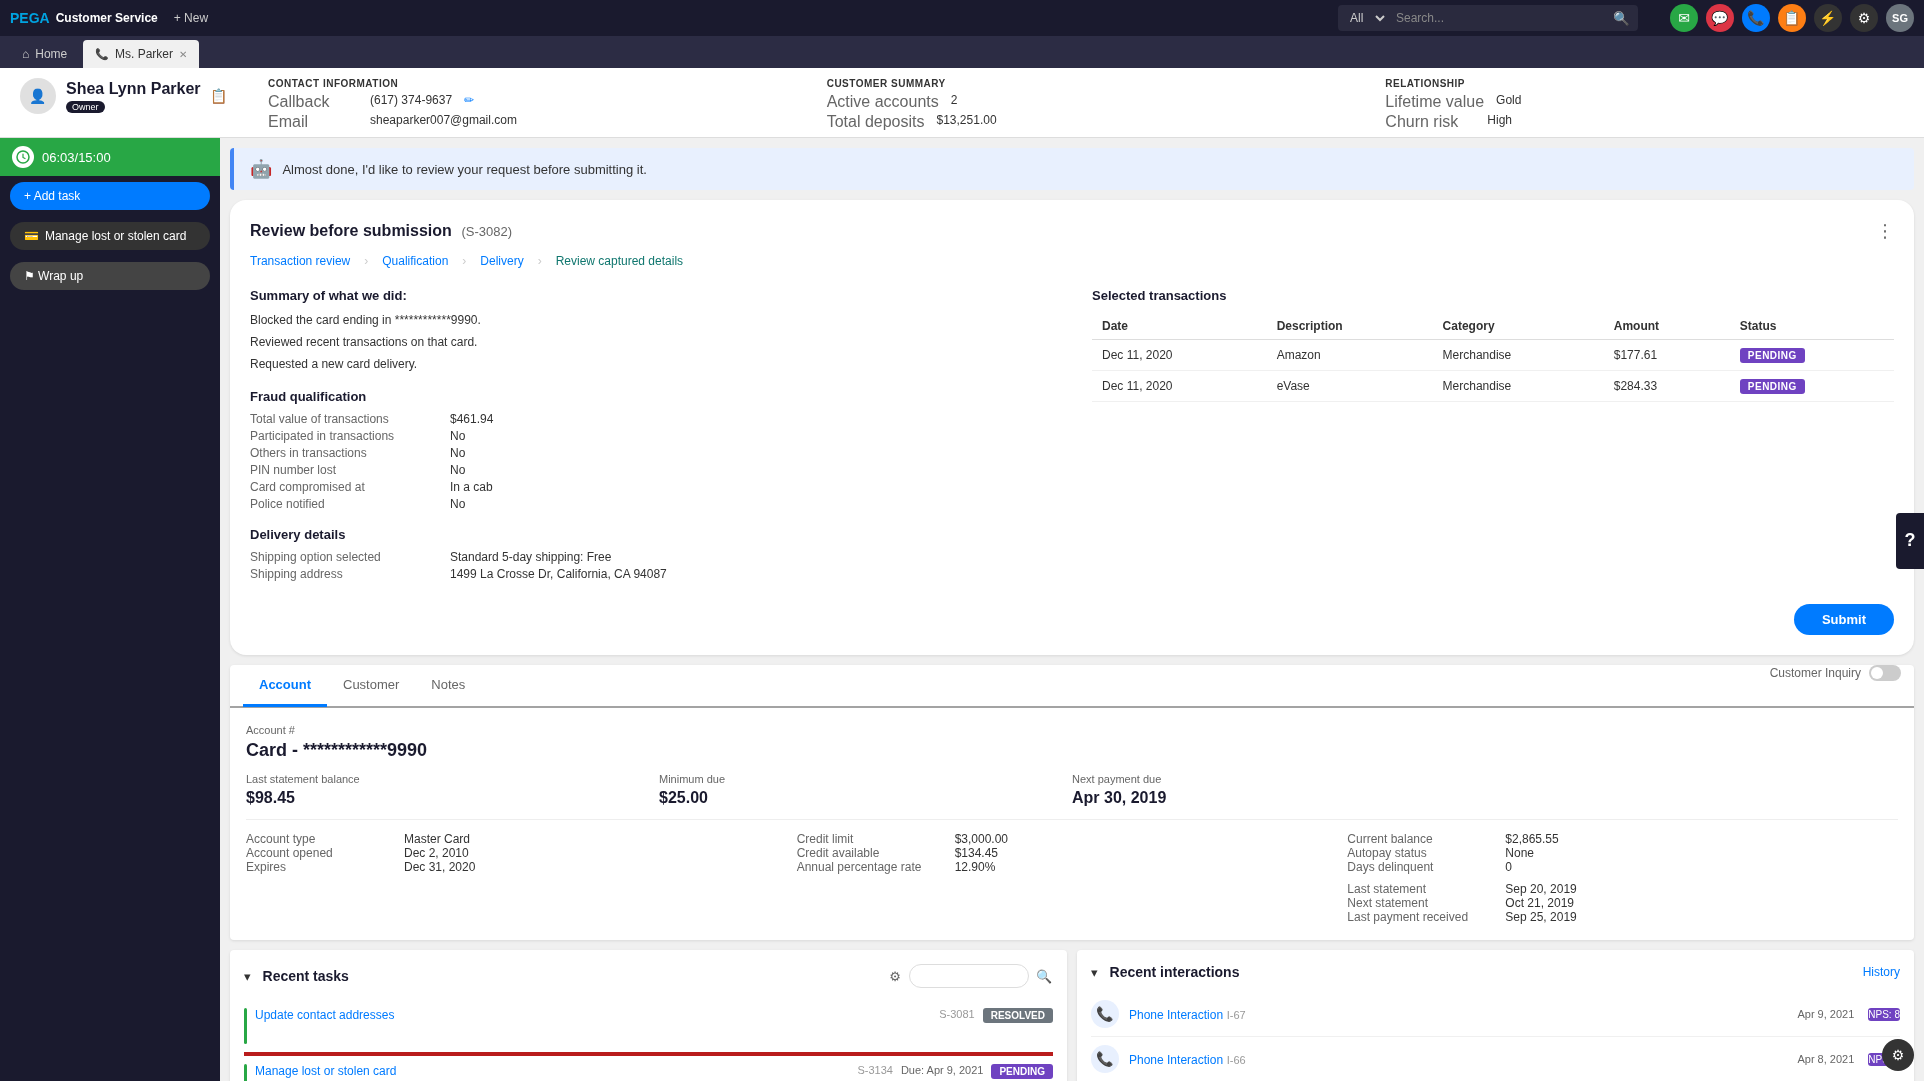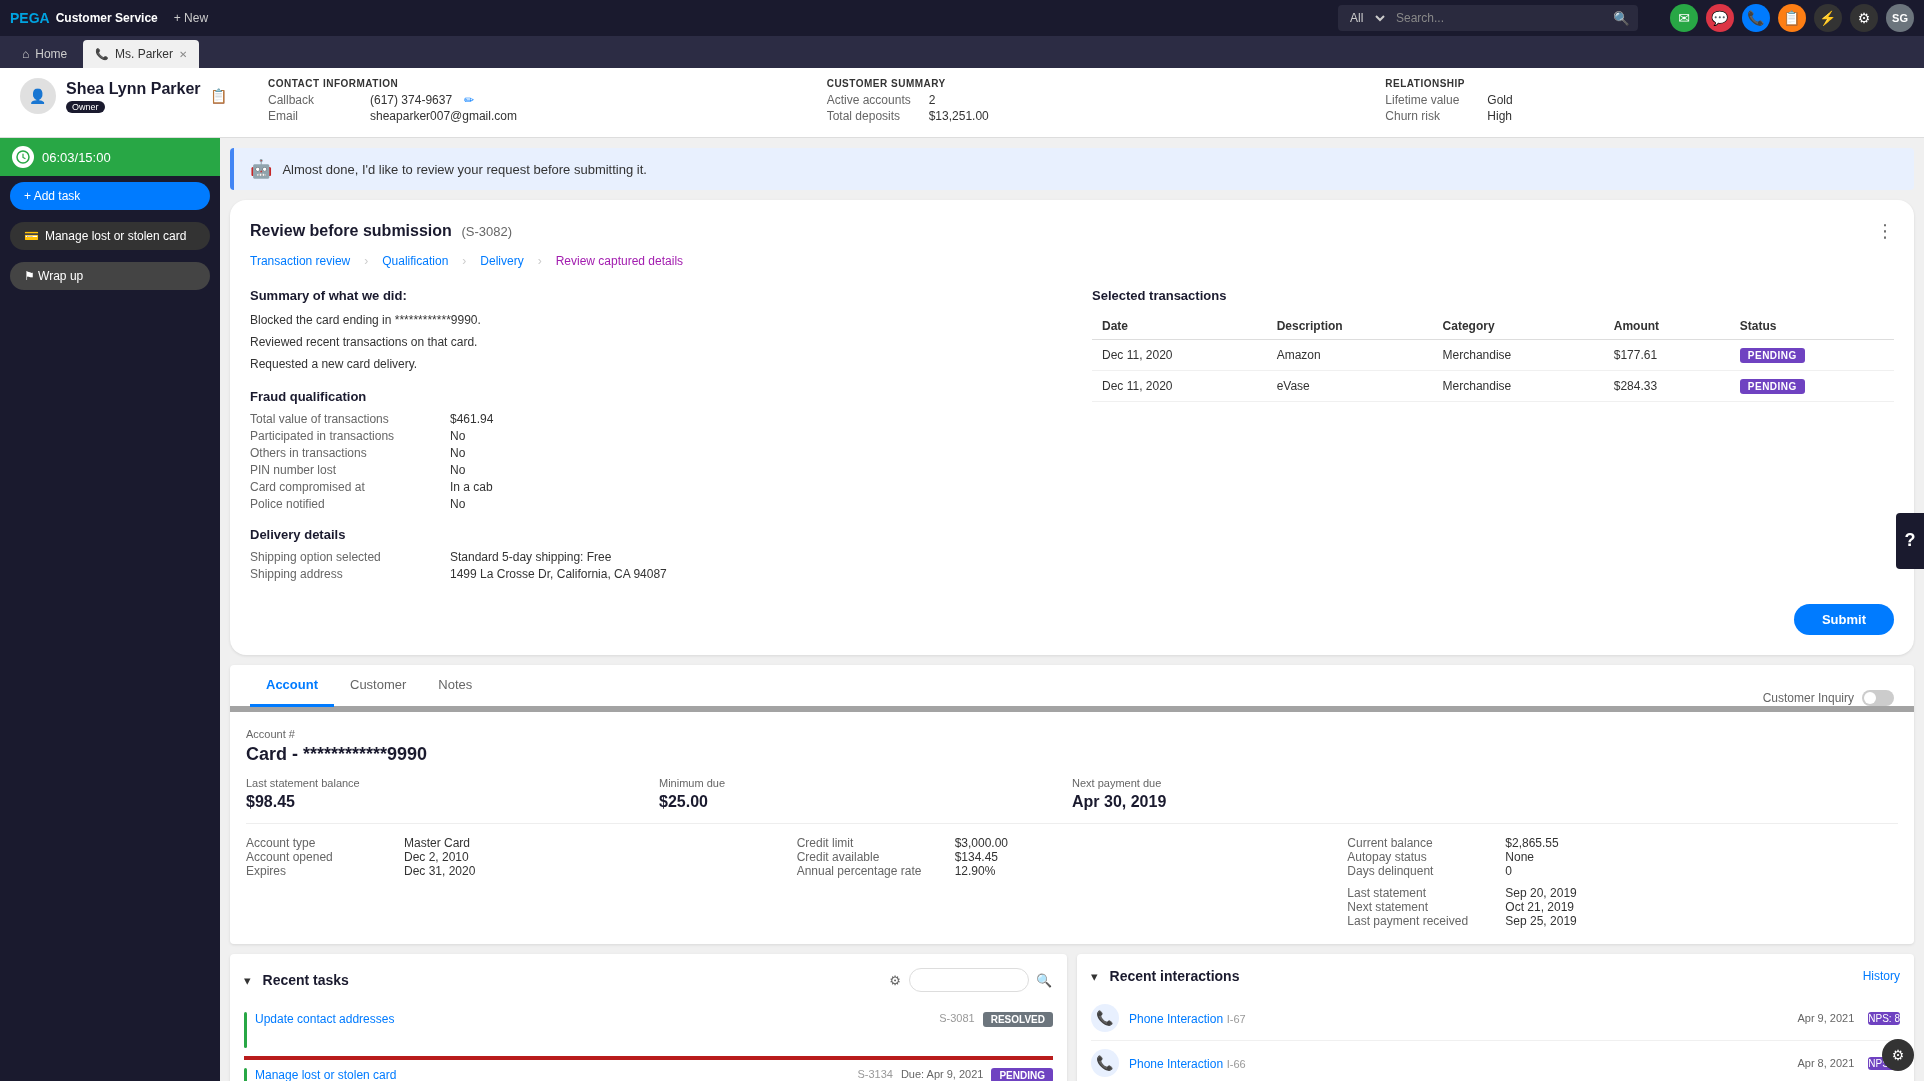--- a/index.html
+++ b/index.html
@@ -92,21 +92,21 @@
       border-bottom: 1px solid #ddd;
       height: 70px;
     }
     .customer-info { display: flex; align-items: center; gap: 10px; min-width: 200px; }
     .customer-avatar { width: 36px; height: 36px; border-radius: 50%; background: #e0e0e0; display: flex; align-items: center; justify-content: center; font-size: 14px; color: #888; }
     .customer-name-block h2 { font-size: 16px; font-weight: 700; color: #1a1a2e; }
     .owner-badge { background: #1a1a2e; color: #fff; font-size: 9px; padding: 1px 6px; border-radius: 10px; margin-top: 2px; display: inline-block; }
     .contact-section, .summary-section, .relationship-section { flex: 1; }
     .section-label { font-size: 10px; font-weight: 700; color: #333; letter-spacing: 0.5px; margin-bottom: 4px; text-transform: uppercase; }
     .info-row { display: flex; gap: 12px; margin-bottom: 2px; }
-    .info-key { font-size: 12px; color: #666; min-width: 90px; }
+    .info-key { font-size: 16px; color: #666; min-width: 90px; }
     .info-val { font-size: 12px; color: #333; }
 
     
     .main-layout { display: flex; height: calc(1081px - 36px - 32px - 70px); }
 
     
     .left-sidebar {
       width: 220px;
       background: #1a1a2e;
       color: #fff;
@@ -178,21 +178,21 @@
     
     .breadcrumb {
       display: flex;
       align-items: center;
       gap: 14px;
       margin-bottom: 20px;
       font-size: 12px;
     }
     .breadcrumb a { color: #007bff; text-decoration: none; cursor: pointer; }
     .breadcrumb .sep { color: #ccc; }
-    .breadcrumb .current { color: #a21caf; }
+    .breadcrumb .current { color: #0f766e; }
 
     
     .review-body { display: flex; gap: 40px; }
     .review-left { flex: 1; }
     .review-right { flex: 1; }
 
     .section-title { font-weight: 700; font-size: 13px; margin-bottom: 8px; color: #1a1a2e; }
     .summary-text { font-size: 12px; color: #333; margin-bottom: 4px; line-height: 1.5; }
 
     .qual-section { margin-top: 16px; }
@@ -213,23 +213,23 @@
     .status-badge { background: #6f42c1; color: #fff; font-size: 10px; padding: 2px 8px; border-radius: 3px; font-weight: 600; letter-spacing: 0.5px; }
 
     
     .submit-row { display: flex; justify-content: flex-end; margin-top: 20px; }
     .submit-btn { background: #007bff; color: #fff; border: none; padding: 8px 28px; border-radius: 20px; font-size: 13px; font-weight: 600; cursor: pointer; }
 
     
     .bottom-panel { background: #fff; margin: 0 10px 10px; border-radius: 4px; box-shadow: 0 1px 3px rgba(0,0,0,0.1); }
     .tabs-row {
       display: flex;
-      align-items: flex-end;
-      border-bottom: 6px solid #a3a3a3;
-      padding: 0 20px;
+      align-items: flex-start;
+      border-bottom: 2px solid #a3a3a3;
+      padding: 0 13px;
     }
     .bottom-tab {
       padding: 12px 16px;
       font-size: 13px;
       cursor: pointer;
       color: #666;
       border-bottom: 3px solid transparent;
       margin-bottom: -1px;
     }
     .bottom-tab.active { color: #007bff; border-bottom-color: #007bff; font-weight: 600; }

